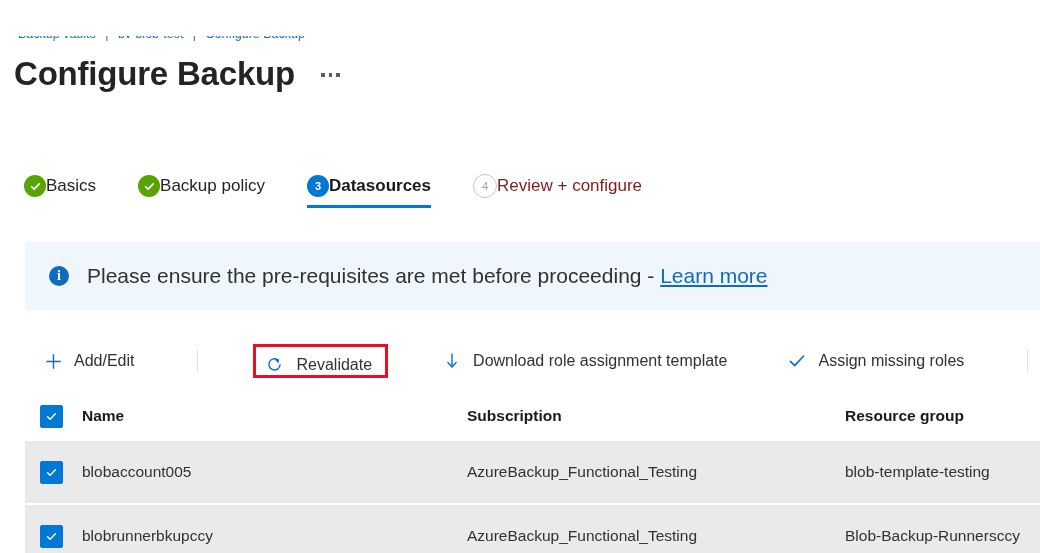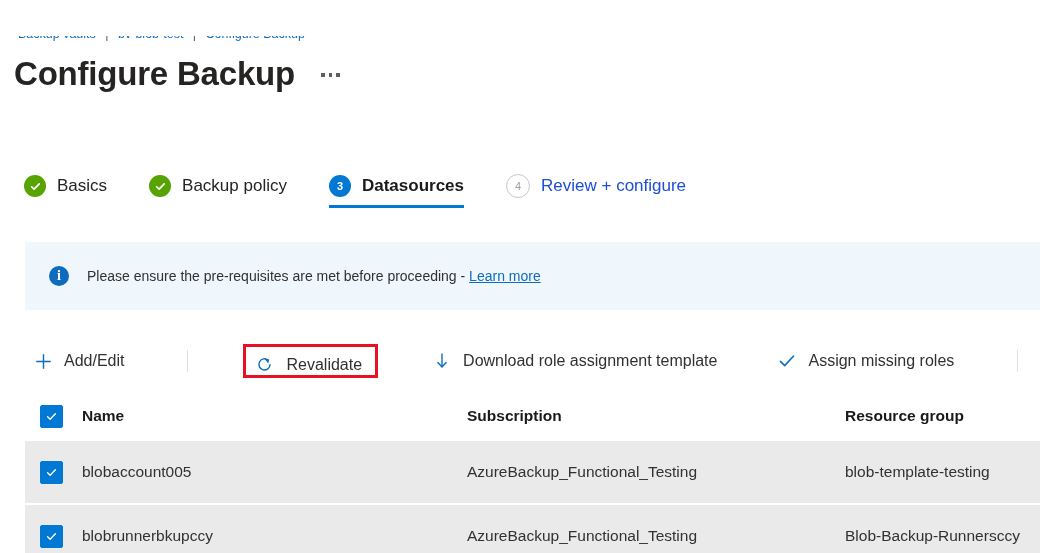--- a/index.html
+++ b/index.html
@@ -75,38 +75,37 @@
     position: absolute;
     top: 128px;
     left: 24px;
     display: flex;
     align-items: flex-start;
     height: 50px;
   }
   .wz-step {
     display: flex;
     align-items: center;
-    gap: 11px;
     padding: 0 22px 0 0;
     margin-right: 20px;
     height: 44px;
     position: relative;
     cursor: pointer;
     white-space: nowrap;
   }
   .wz-step:last-child { margin-right: 0; }
   .wz-label {
     font-size: 17px;
     color: #252423;
     line-height: 22px;
   }
   .wz-step.done .wz-label { color: #252423; }
   .wz-step.active .wz-label { font-weight: 600; color: #1b1a19; }
   .wz-step.disabled { cursor: default; }
-  .wz-step.disabled .wz-label { color: #1d4ed8; }
+  .wz-step.disabled .wz-label { color: #7f1d1d; }
 
   .wz-badge {
     width: 22px;
     height: 22px;
     border-radius: 50%;
     display: flex;
     align-items: center;
     justify-content: center;
     flex: 0 0 auto;
     font-size: 11px;
@@ -157,35 +156,35 @@
     font-size: 14px;
     font-weight: 700;
     font-family: "Liberation Serif", serif;
     display: flex;
     align-items: center;
     justify-content: center;
     flex: 0 0 auto;
     margin-right: 18px;
   }
   .info-text {
-    font-size: 14px;
+    font-size: 21px;
     color: #323130;
     line-height: 20px;
   }
   .info-link {
     color: #0f6cbd;
     text-decoration: underline;
     cursor: pointer;
   }
 
   
   .commandbar {
     position: absolute;
     top: 302px;
-    left: 23px;
+    left: 33px;
     right: 0;
     height: 46px;
     display: flex;
     align-items: center;
     white-space: nowrap;
     gap: 40px;
   }
   .cmd {
     display: flex;
     align-items: center;

